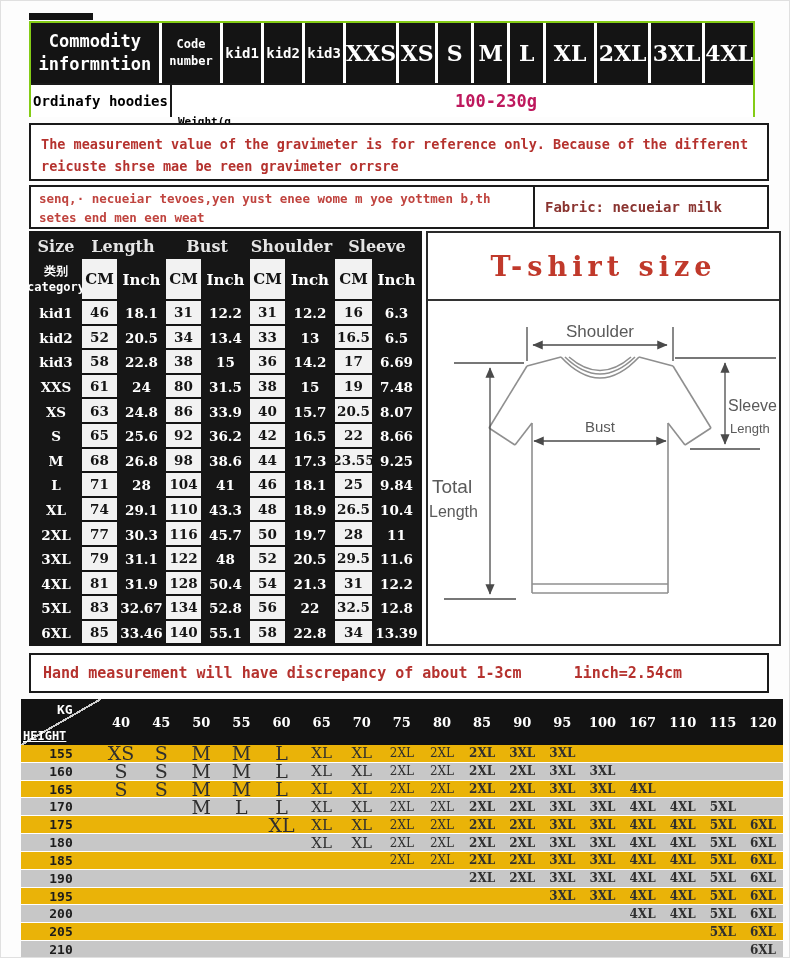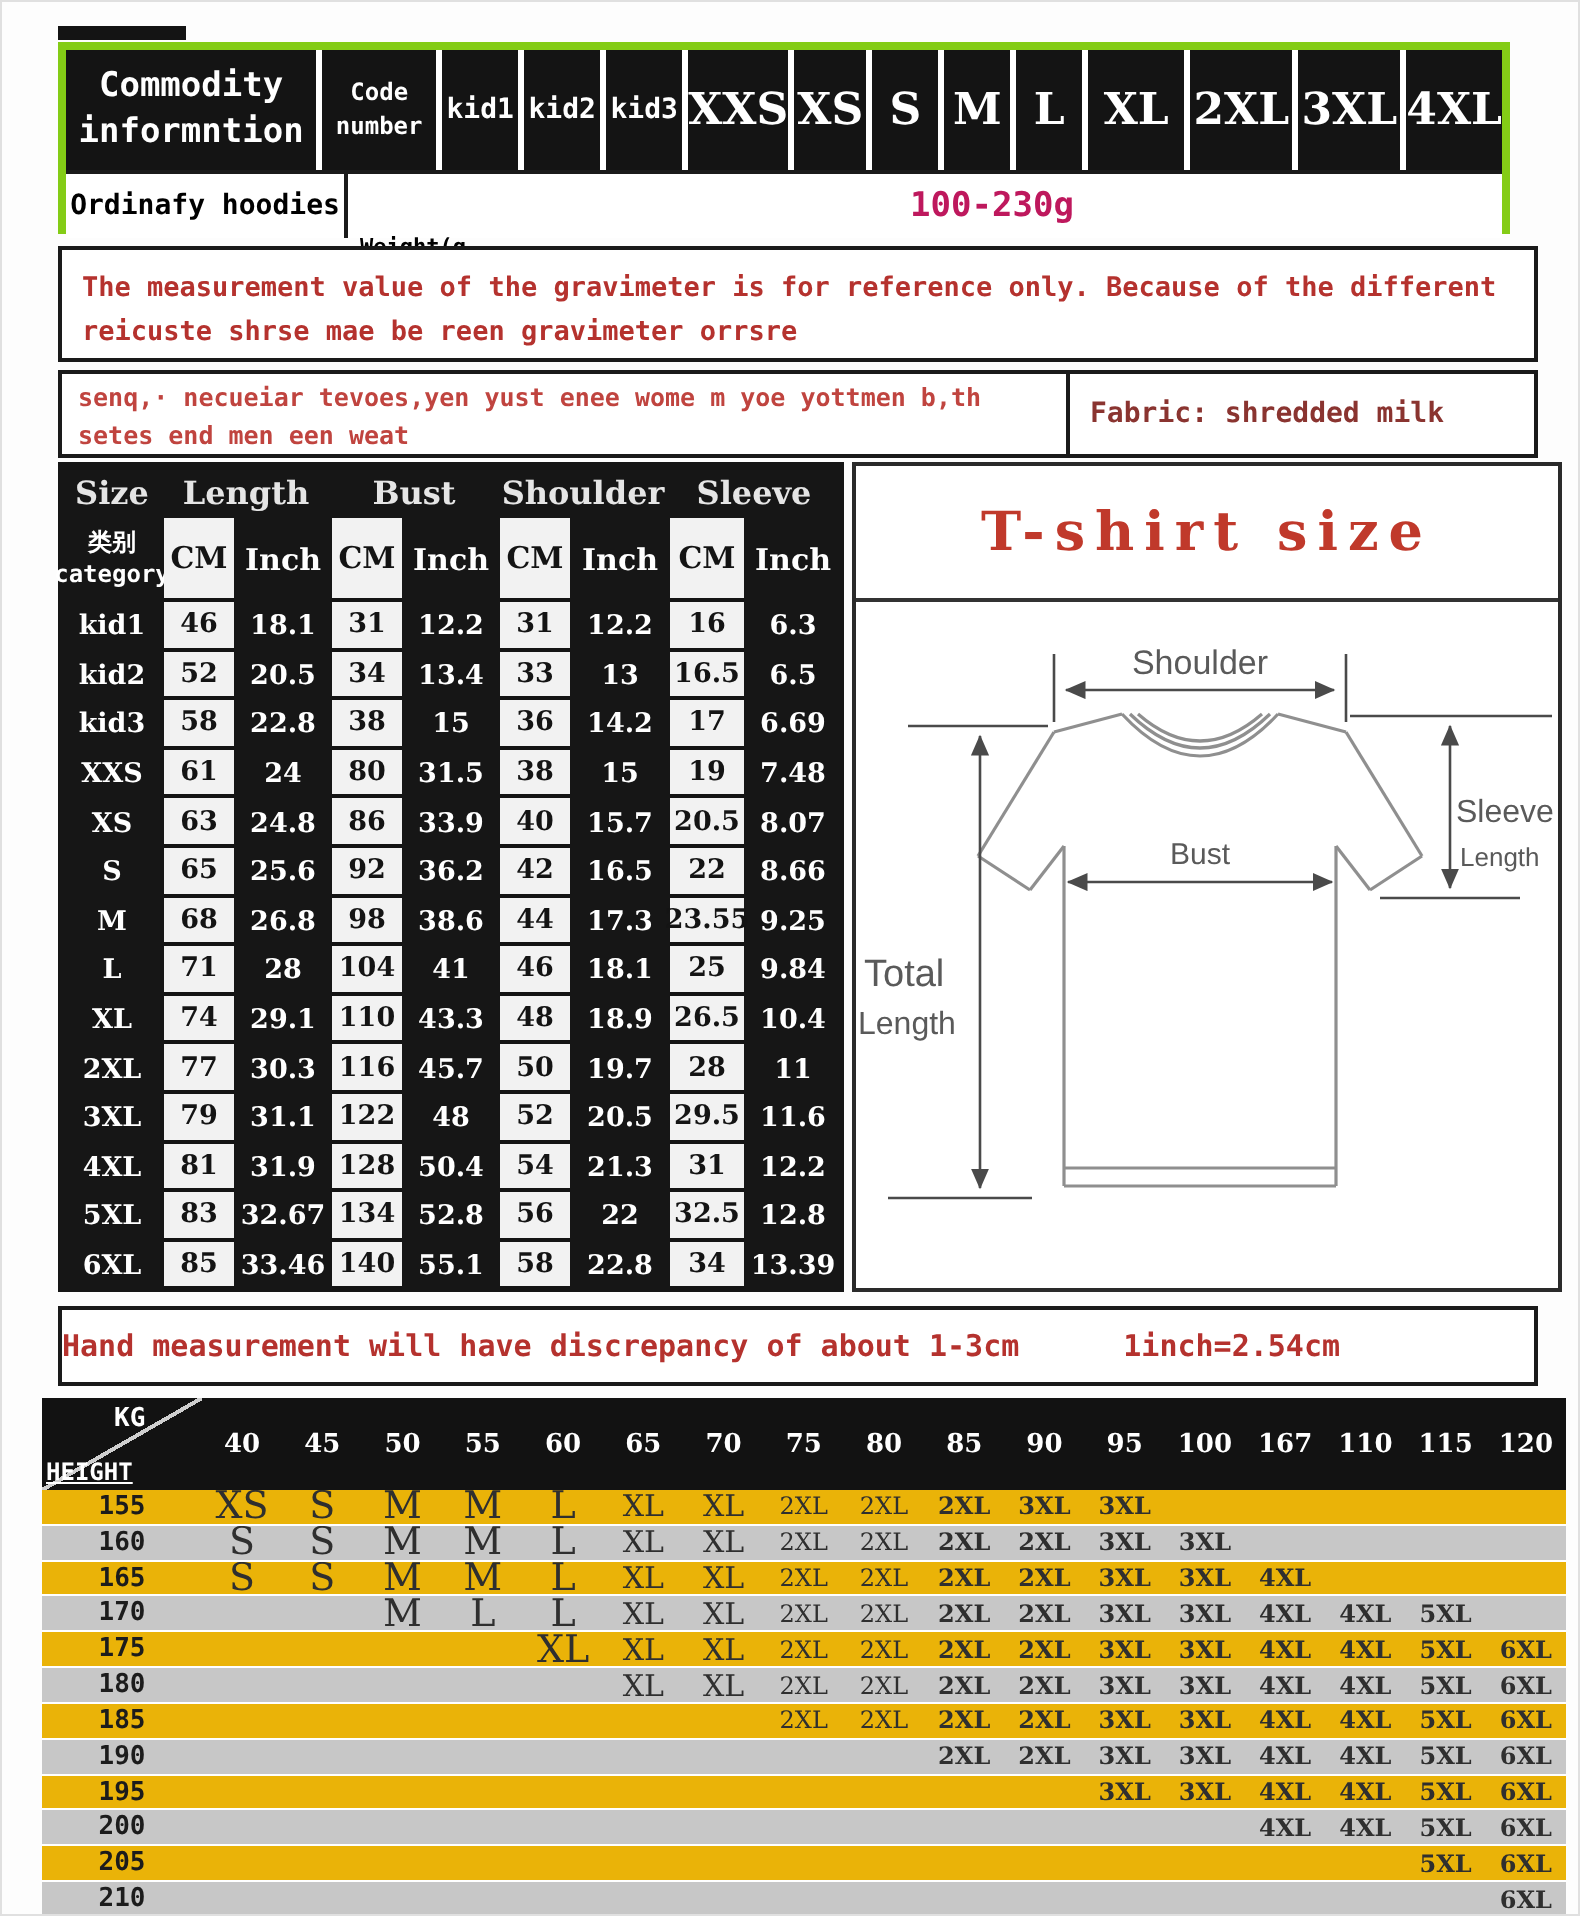--- a/index.html
+++ b/index.html
@@ -5,21 +5,21 @@
   html,body{margin:0;padding:0;background:#ececec;}
   #page{position:relative;width:790px;height:958px;background:#fdfdfd;border:1px solid #e0e0e0;
         font-family:"DejaVu Sans Mono","Liberation Mono",monospace;overflow:hidden;box-sizing:border-box;}
   .abs{position:absolute;}
   .flexc{display:flex;align-items:center;justify-content:center;}
 
   
   #top-bar{left:28px;top:12px;width:64px;height:7px;background:#141414;}
 
   
-  #header-table{left:28px;top:20px;width:726px;height:96px;border:4px solid #84cc16;box-sizing:border-box;background:#fff;}
+  #header-table{left:28px;top:20px;width:726px;height:96px;border:2px solid #84cc16;box-sizing:border-box;background:#fff;}
   .ht-row1{display:flex;height:60px;border-bottom:2px solid #1a1a1a;background:#fff;gap:3px;}
   .ht-cell{background:#141414;color:#fff;display:flex;align-items:center;justify-content:center;text-align:center;}
   .ht-commodity{width:136px;flex-direction:column;font-weight:bold;font-size:17px;line-height:1.35;}
   .ht-code{width:62px;flex-direction:column;font-weight:bold;font-size:12px;line-height:1.4;}
   .ht-sizes{display:flex;flex:1;gap:3px;}
   .ht-size{font-family:"DejaVu Serif","Liberation Serif",serif;font-weight:bold;font-size:22px;flex:1;}
   .ht-sizes > :nth-child(-n+3){flex:0 0 38px;font-family:"DejaVu Sans Mono",monospace;font-size:14px;}
   .ht-sizes > :nth-child(4){flex:0 0 44px;}
   .ht-sizes > :nth-child(5){flex:0 0 36px;}
   .ht-sizes > :nth-child(6),.ht-sizes > :nth-child(7),.ht-sizes > :nth-child(8){flex:0 0 33px;}
@@ -51,21 +51,21 @@
            font-weight:bold;font-size:13.5px;color:#fff;}
   .st-row > :nth-child(even){background:#f2f2f2;color:#141414;margin:0 1px;border-bottom:2px solid #141414;box-sizing:border-box;}
 
   
   #tshirt-panel{left:425px;top:230px;width:355px;height:415px;border:2px solid #2a2a2a;box-sizing:border-box;background:#fff;}
   .tp-title{height:66px;border-bottom:2px solid #333;display:flex;align-items:center;justify-content:center;
             color:#c0392b;font-family:"DejaVu Serif",serif;font-weight:bold;font-size:27px;letter-spacing:5px;}
 
   
   #hand-note{left:28px;top:652px;width:740px;height:40px;border:2px solid #1a1a1a;box-sizing:border-box;display:flex;
-             align-items:center;color:#b5322e;font-weight:bold;font-size:15px;gap:52px;background:#fff;}
+             align-items:center;color:#b5322e;font-weight:bold;font-size:15px;padding-left:12px;gap:52px;background:#fff;}
 
   
   #bt{left:20px;top:698px;width:762px;height:248px;}
   .bt-head{display:grid;grid-template-columns:80px repeat(17,1fr);height:46px;background:#121212;color:#fff;}
   .bt-corner{position:relative;
      background-image:linear-gradient(to bottom right, transparent calc(50% - 1px), #cfcfcf calc(50% - 1px), #cfcfcf calc(50% + 1px), transparent calc(50% + 1px));}
   .bt-kg{position:absolute;top:3px;left:36px;font-size:13px;font-weight:bold;}
   .bt-height{position:absolute;bottom:2px;left:2px;font-size:12px;font-weight:bold;text-decoration:underline;}
   .bt-hcell{display:flex;align-items:center;justify-content:center;font-family:"DejaVu Serif",serif;font-weight:bold;font-size:13px;}
   .bt-row{display:grid;grid-template-columns:80px repeat(17,1fr);height:17.83px;background:#eab308;
@@ -121,21 +121,21 @@
   <div id="notice1" class="abs">
     <div>The measurement value of the gravimeter is for reference only. Because of the different</div>
     <div>reicuste  shrse mae be reen gravimeter  orrsre</div>
   </div>
 
   <div id="notice2" class="abs">
     <div class="n2-left">
       <div>senq,·  necueiar  tevoes,yen yust enee wome m yoe  yottmen b,th</div>
       <div>setes end men een weat</div>
     </div>
-    <div class="n2-right">Fabric: shredded milk</div>
+    <div class="n2-right">Fabric: necueiar milk</div>
   </div>
 
   <div id="size-table" class="abs">
     <div class="st-h1">
       <div>Size</div>
     <div class="">Length</div>
         <div class="">Bust</div>
         <div class="">Shoulder</div>
         <div class="">Sleeve</div>
       </div>

